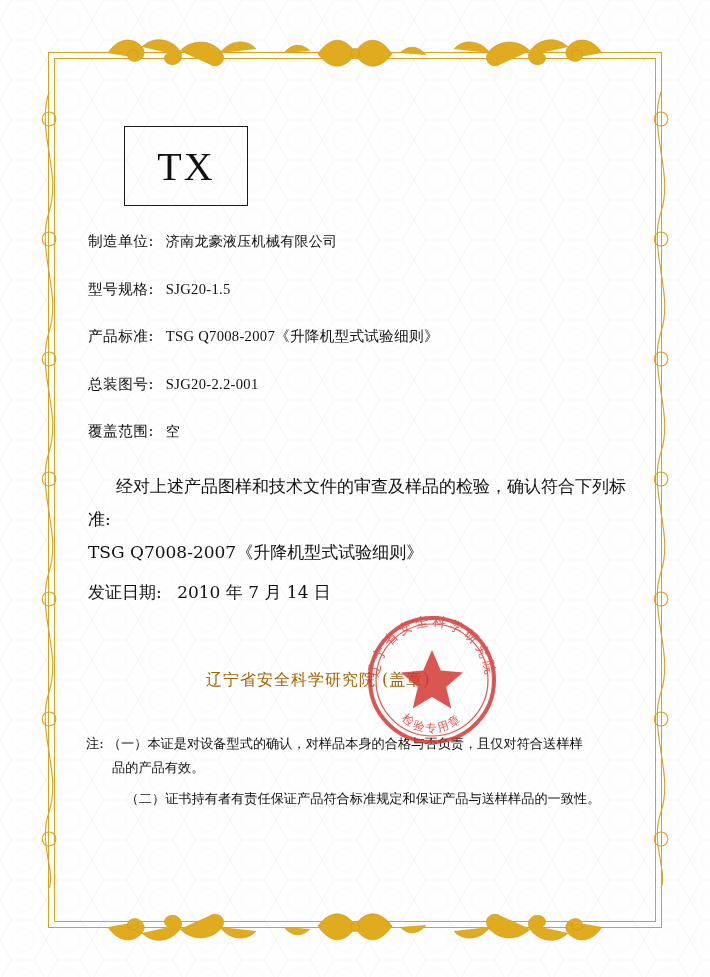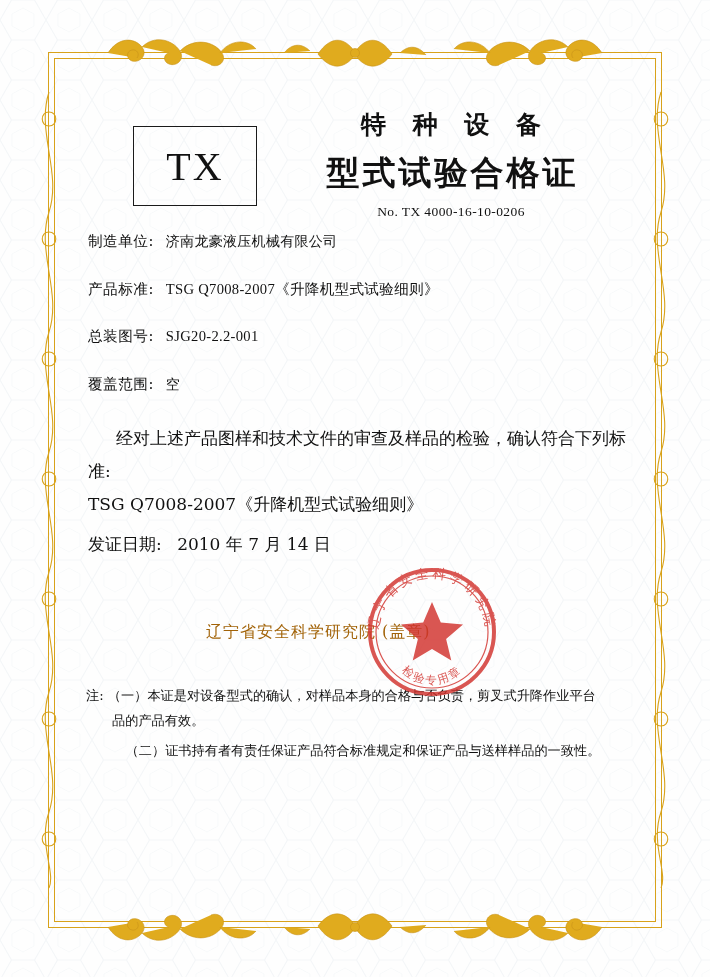--- a/index.html
+++ b/index.html
@@ -73,21 +73,20 @@
   .tx-box {
     position: absolute;
     left: 46px;
     top: 52px;
     width: 122px;
     height: 78px;
     border: 1.6px solid #1a1a1a;
     display: flex;
     align-items: center;
     justify-content: center;
-    margin-left: 9px;
   }
   .tx-text {
     font-family: "Liberation Serif", serif;
     font-size: 40px;
     letter-spacing: 2px;
     color: #111;
   }
   .title-block {
     position: absolute;
     left: 188px;
@@ -279,31 +278,30 @@
       </g>
     </svg>
   </div>
 
   <div class="content">
 
     <div class="head-row">
       <div class="tx-box">
         <span class="tx-text">TX</span>
       </div>
-      <div class="title-block">
-        <div class="title-1">特 种 设 备</div>
-        <div class="title-2">型式试验合格证</div>
-        <div class="cert-no">No. TX 4000-16-10-0206</div>
-      </div>
     </div>
 
     <div class="fields">
       <div class="field-row">
         <span class="field-label">制造单位:</span>
         <span class="field-value cjk">济南龙豪液压机械有限公司</span>
+      </div>
+      <div class="field-row">
+        <span class="field-label">型号规格:</span>
+        <span class="field-value">SJG20-1.5</span>
       </div>
       <div class="field-row">
         <span class="field-label">产品标准:</span>
         <span class="field-value">TSG Q7008-2007《升降机型式试验细则》</span>
       </div>
       <div class="field-row">
         <span class="field-label">总装图号:</span>
         <span class="field-value">SJG20-2.2-001</span>
       </div>
       <div class="field-row">
@@ -339,21 +337,21 @@
           </text>
           <text class="seal-text" font-size="11.5" fill="#d2322d" letter-spacing="2">
             <textPath href="#sealBotArc" startOffset="50%" text-anchor="middle">检验专用章</textPath>
           </text>
         </g>
       </svg>
     </div>
 
     <div class="notes">
       <div class="note-item">
-        <span class="lead">注:  （一）本证是对设备型式的确认，对样品本身的合格与否负责，剪叉式升降作业平台</span>
+        <span class="lead">注:  （一）本证是对设备型式的确认，对样品本身的合格与否负责，且仅对符合送样样</span>
         <span class="note-cont">品的产品有效。</span>
       </div>
       <div class="note-item">
         <span class="lead">　　　（二）证书持有者有责任保证产品符合标准规定和保证产品与送样样品的一致性。</span>
       </div>
     </div>
 
   </div>
 </div>
 

